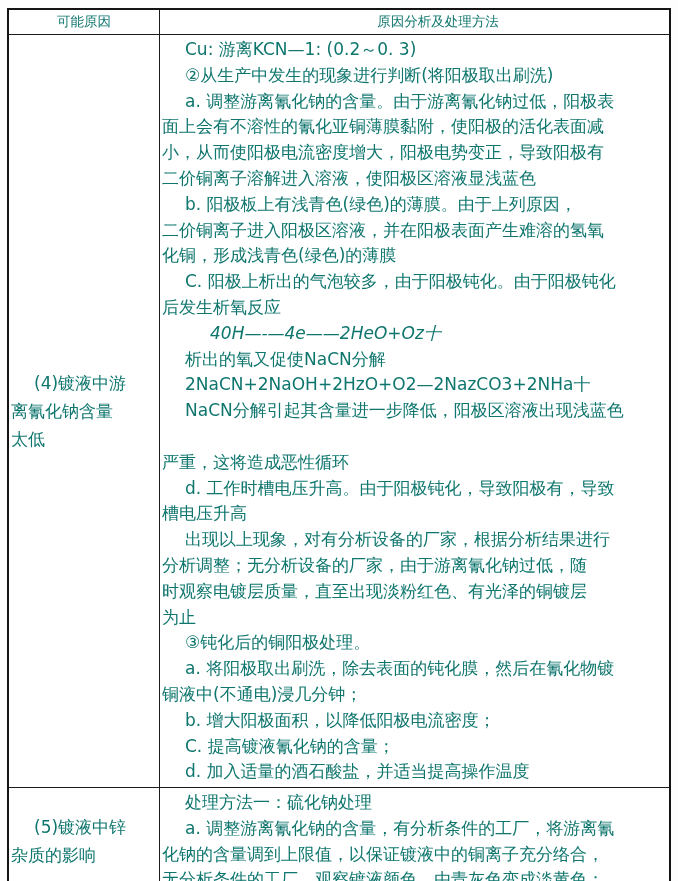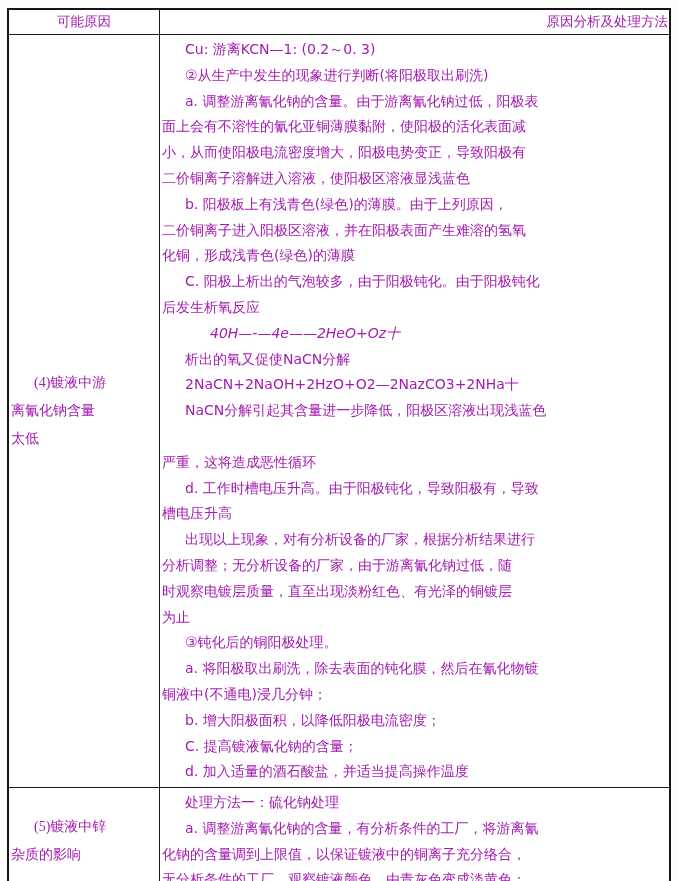--- a/index.html
+++ b/index.html
@@ -2,48 +2,48 @@
 <html><head>
 <meta charset="utf-8">
 <style>
   html,body{margin:0;padding:0;background:#fdfdfd;}
   .page{
     position:relative;
     width:678px;height:881px;
     background:#fdfdfd;
     overflow:hidden;
     font-family:"DejaVu Sans",sans-serif;
-    color:#a21caf;
+    color:#0f766e;
   }
   table.tbl{
     position:absolute;left:7px;top:8px;
     width:664px;
     border-collapse:collapse;
     table-layout:fixed;
     background:#fff;
   }
   .tbl,.tbl th,.tbl td{border:1px solid #1b1b1b;}
   table.tbl{border:2px solid #141414;}
   .col-left{width:148px;}
   th{
     height:22px;
     font-weight:normal;
     font-size:13.5px;
     vertical-align:middle;
   }
   th.col-left{text-align:center;}
-  th.col-right{text-align:right;padding-left:48px;}
+  th.col-right{text-align:center;padding-left:48px;}
   td{padding:0;vertical-align:top;}
-  td.cell-cause{vertical-align:middle;font-family:Liberation Serif, serif;}
+  td.cell-cause{vertical-align:middle;}
   .cause-inner{width:100%;}
   .cause-inner .line{height:28px;line-height:28px;}
   .cell-content{padding-top:2px;}
   .line{
     height:25.8px;line-height:25.8px;
-    font-size:14px;
+    font-size:17px;
     white-space:nowrap;
     overflow:hidden;
   }
   .ind0{padding-left:2px;}
   .ind1{padding-left:25px;}
   .ind2{padding-left:50px;font-style:italic;}
   .row-1 .cell-cause,.row-1 .cell-content{height:750px;}
   .row-2 .cell-cause,.row-2 .cell-content{height:100px;}
 </style>
 </head>

